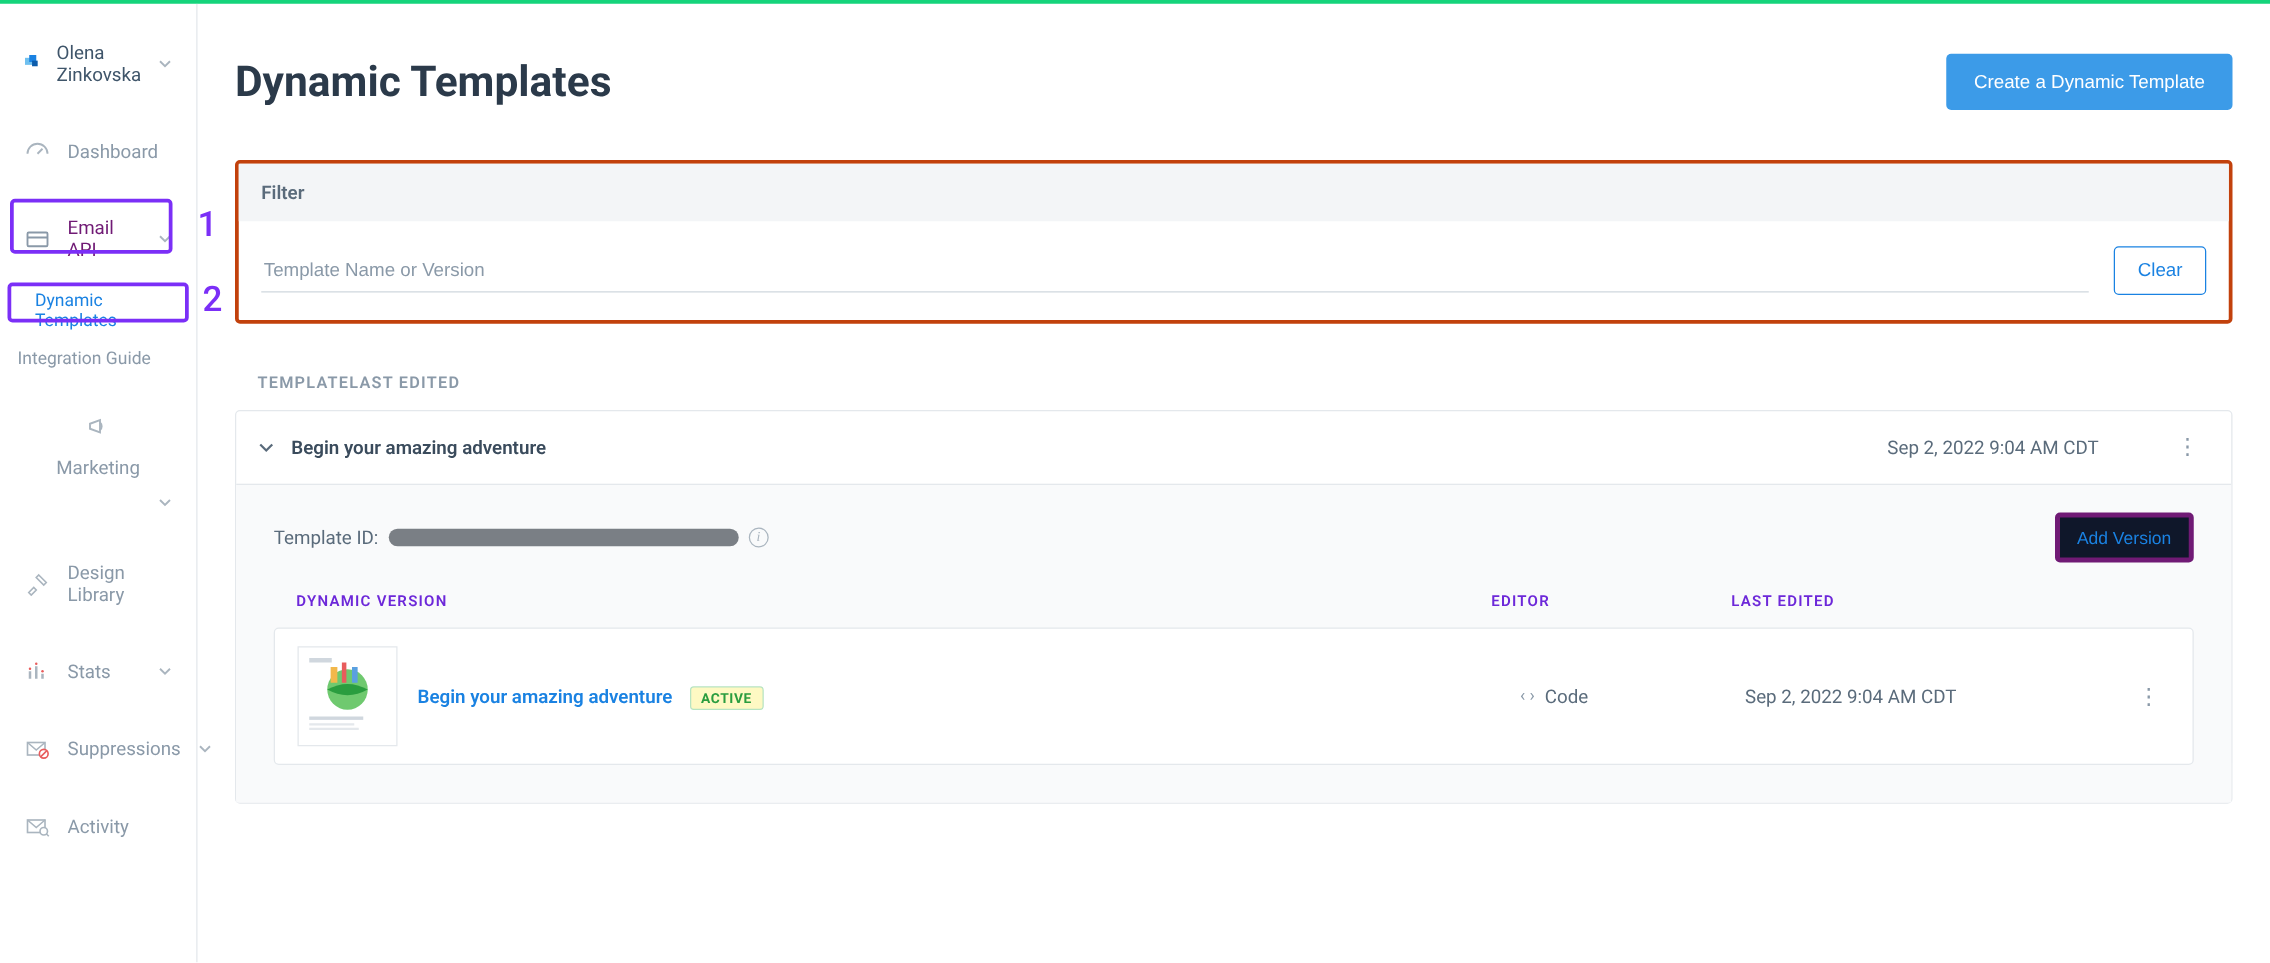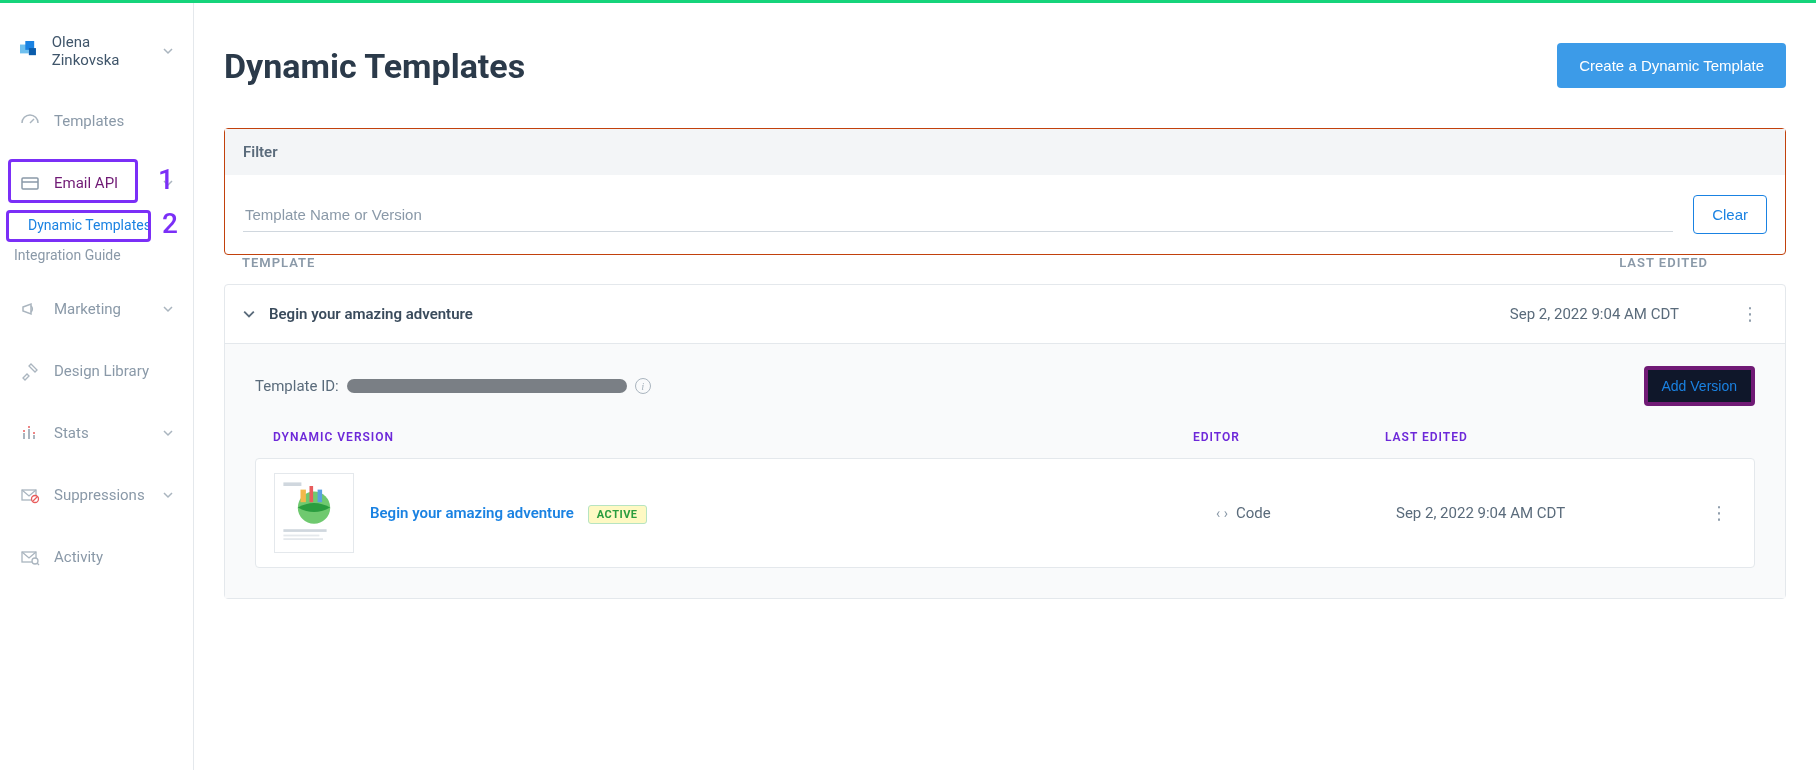--- a/index.html
+++ b/index.html
@@ -7,21 +7,21 @@
     font-family: -apple-system, BlinkMacSystemFont, "Segoe UI", Roboto, "Helvetica Neue", Arial, sans-serif;
     background: #fff;
     color: #333;
     width: 1816px;
     height: 770px;
     overflow: hidden;
     border-top: 3px solid #15d47b;
   }
   .app { display: flex; height: 100%; }
   .sidebar {
-    width: 194px;
+    width: 158px;
     border-right: 1px solid #e4e8ec;
     padding-top: 20px;
     flex-shrink: 0;
     position: relative;
   }
   .user-row {
     display: flex;
     align-items: center;
     padding: 10px 20px 30px 20px;
     gap: 14px;
@@ -110,22 +110,23 @@
   .btn-outline-sm {
     background: #0f172a;
     color: #1a82e2;
     border: 4px solid #701a75;
     padding: 8px 14px;
     font-size: 14px;
     border-radius: 4px;
     cursor: pointer;
   }
   .filter-card {
-    border: 1px solid #c2410c;
-    border-radius: 4px;
+    border: 3px solid #c2410c;
+    border-radius: 4px;
+    margin-bottom: 40px;
   }
   .filter-head {
     background: #f3f5f7;
     padding: 14px 18px;
     font-weight: 600;
     color: #5a6b7b;
     font-size: 15px;
   }
   .filter-body {
     display: flex;
@@ -138,21 +139,20 @@
     border: none;
     border-bottom: 1px solid #d0d7de;
     padding: 8px 2px;
     font-size: 15px;
     outline: none;
     color: #333;
   }
   .filter-input::placeholder { color: #8a99a8; }
   .list-head {
     display: flex;
-    justify-content: space-between;
     padding: 0 18px 14px 18px;
     color: #8a99a8;
     font-size: 13px;
     letter-spacing: 1px;
     font-weight: 600;
   }
   .tmpl-card {
     border: 1px solid #e4e8ec;
     border-radius: 4px;
   }
@@ -303,21 +303,21 @@
       </span>
     </div>
 
     <div class="nav-item">
       <span class="nav-icon">
         <svg viewBox="0 0 20 20">
             <path d="M2 12 A8 8 0 0 1 18 12" stroke="#aab5bf" stroke-width="1.5" fill="none"></path>
             <line x1="10" y1="12" x2="14" y2="8" stroke="#aab5bf" stroke-width="1.5"></line>
           </svg>
       </span>
-      <span>Templates</span>
+      <span>Dashboard</span>
     </div>
 
     <div style="position:relative; margin-top:18px;">
       <div class="nav-item" style="color:#701a75;">
         <span class="nav-icon">
           <svg viewBox="0 0 20 20">
               <rect x="2" y="5" width="16" height="11" rx="1" stroke="#8a99a8" stroke-width="1.5" fill="none"></rect>
               <line x1="2" y1="9" x2="18" y2="9" stroke="#8a99a8" stroke-width="1.5"></line>
             </svg>
         </span>
@@ -337,21 +337,21 @@
         <span>Dynamic Templates</span>
       </div>
       <div class="highlight-box-1" style="top:-1px; left:6px; width:145px; height:32px;"></div>
       <span class="annot-num" style="top:-4px; left:162px;">2</span>
 
       <div class="sub-item" style="padding-left:0px;">
         <span>Integration Guide</span>
       </div>
     </div>
 
-    <div class="nav-item" style="margin-top:18px;">
+    <div class="nav-item" style="margin-top:18px;flex-direction:column;">
       <span class="nav-icon">
         <svg viewBox="0 0 20 20">
             <path d="M3 8 L11 5 L11 15 L3 12 Z" stroke="#aab5bf" stroke-width="1.5" fill="none"></path>
             <path d="M11 7 A4 4 0 0 1 11 13" stroke="#aab5bf" stroke-width="1.5" fill="none"></path>
           </svg>
       </span>
       <span>Marketing</span>
       <span class="chev chevd">
         <svg width="10" height="10" viewBox="0 0 10 10">
             <path d="M1 3 L5 7 L9 3" stroke="#aab5bf" stroke-width="1.5" fill="none"></path>

